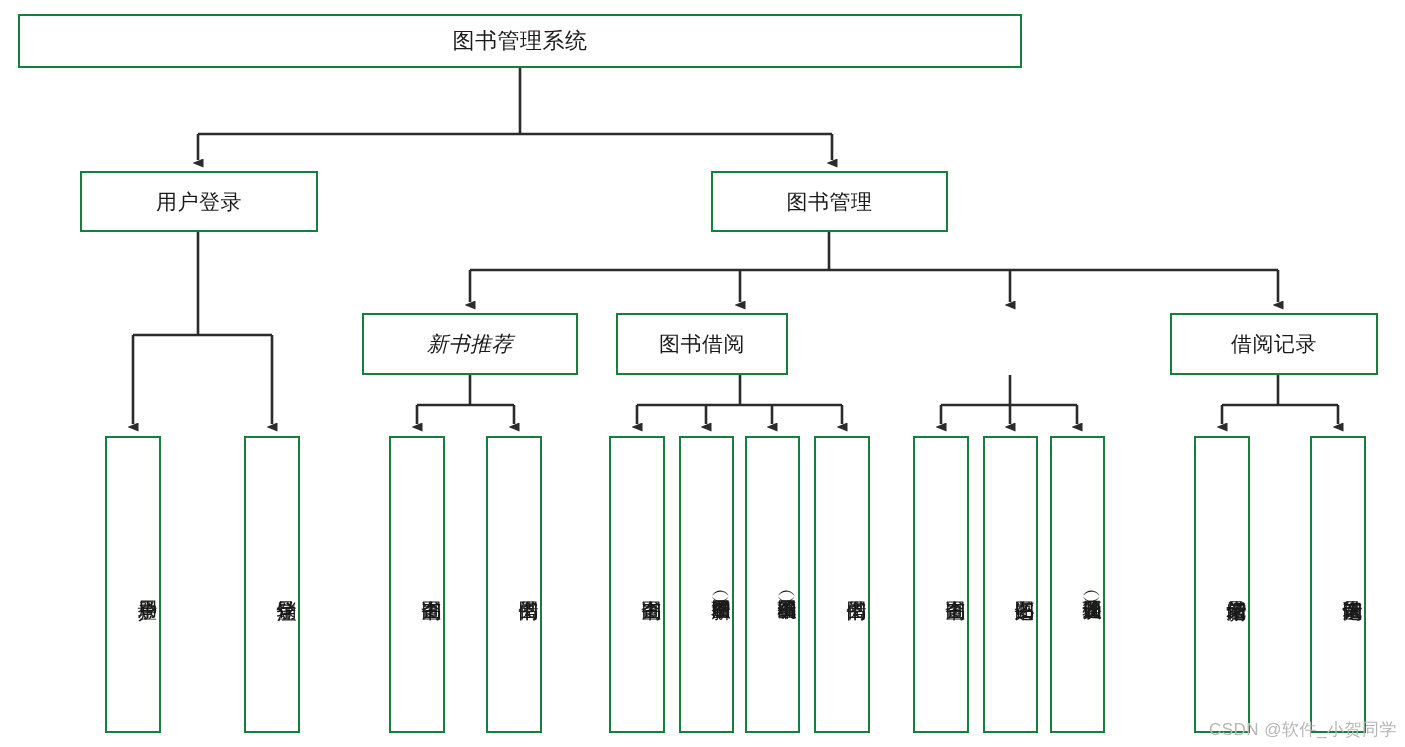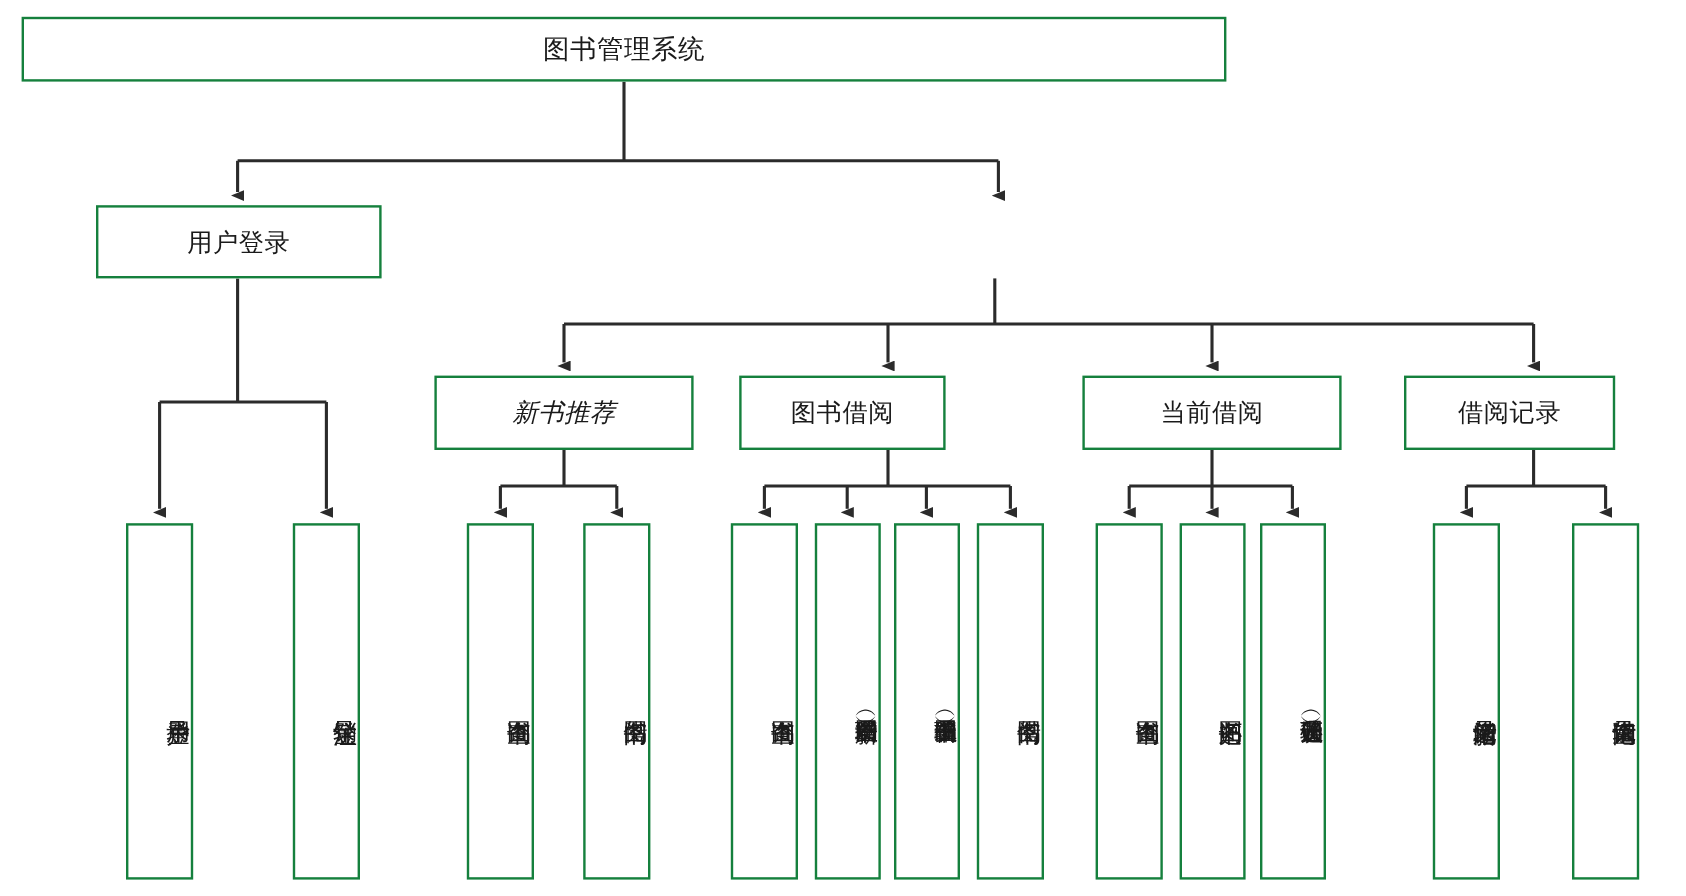--- a/index.html
+++ b/index.html
@@ -118,28 +118,28 @@
       <path d="M1222,405 L1338,405"></path>
       <path d="M1222,405 L1222,424" marker-end="url(#arrow)"></path>
       <path d="M1338,405 L1338,424" marker-end="url(#arrow)"></path>
     </g>
   </svg>
 
   <div class="node horiz" id="root-node" style="left:18px; top:14px; width:1004px; height:54px;">图书管理系统</div>
 
   <div class="node horiz" style="left:80px; top:171px; width:238px; height:61px;">用户登录</div>
 
+  <div class="node horiz" style="left:711px; top:171px; width:237px; height:61px;">图书管理</div>
 
   <div class="node horiz" style="left:362px; top:313px; width:216px; height:62px;font-style:italic;">新书推荐</div>
 
   <div class="node horiz" style="left:616px; top:313px; width:172px; height:62px;">图书借阅</div>
 
-  <div class="node horiz" style="left:902px; top:313px; width:216px; height:62px;">当前借阅</div>
 
-  <div class="node horiz" style="left:1170px; top:313px; width:176px; height:62px;">借阅记录</div>
+  <div class="node horiz" style="left:1170px; top:313px; width:208px; height:62px;">借阅记录</div>
 
   <div class="node vert" style="left:105px; top:436px; width:56px; height:297px;">用户登录</div>
 
   <div class="node vert" style="left:244px; top:436px; width:56px; height:297px;">注销登录</div>
 
   <div class="node vert" style="left:389px; top:436px; width:56px; height:297px;">查询图书</div>
 
   <div class="node vert" style="left:486px; top:436px; width:56px; height:297px;">借阅图书</div>
 
   <div class="node vert" style="left:609px; top:436px; width:56px; height:297px;">查询图书</div>
@@ -153,14 +153,15 @@
   <div class="node vert" style="left:913px; top:436px; width:56px; height:297px;">查询图书</div>
 
   <div class="node vert" style="left:983px; top:436px; width:55px; height:297px;">归还图书</div>
 
   <div class="node vert tall" style="left:1050px; top:436px; width:55px; height:297px;">确认归还（管理员）</div>
 
   <div class="node vert" style="left:1194px; top:436px; width:56px; height:297px;">新增借阅记录</div>
 
   <div class="node vert" style="left:1310px; top:436px; width:56px; height:297px;">查询借阅记录</div>
 
+  <div class="watermark">CSDN @软件_小贺同学</div>
 
 </div>
 
 </body></html>

